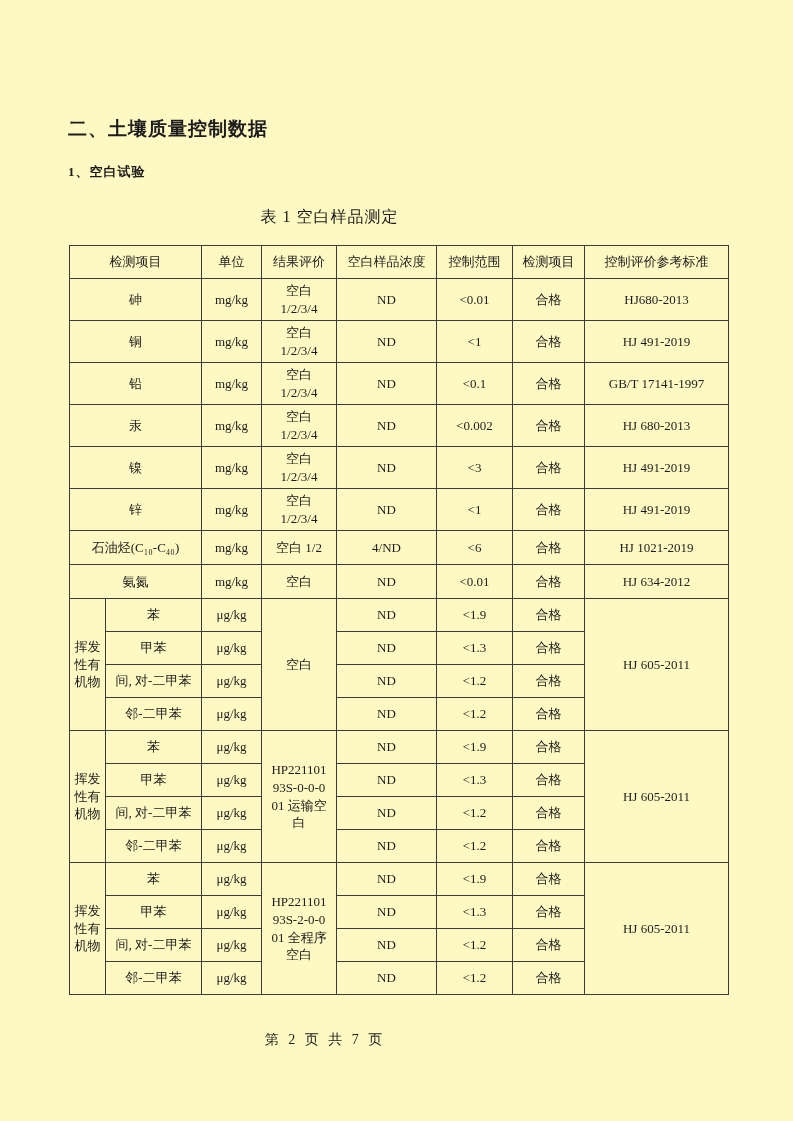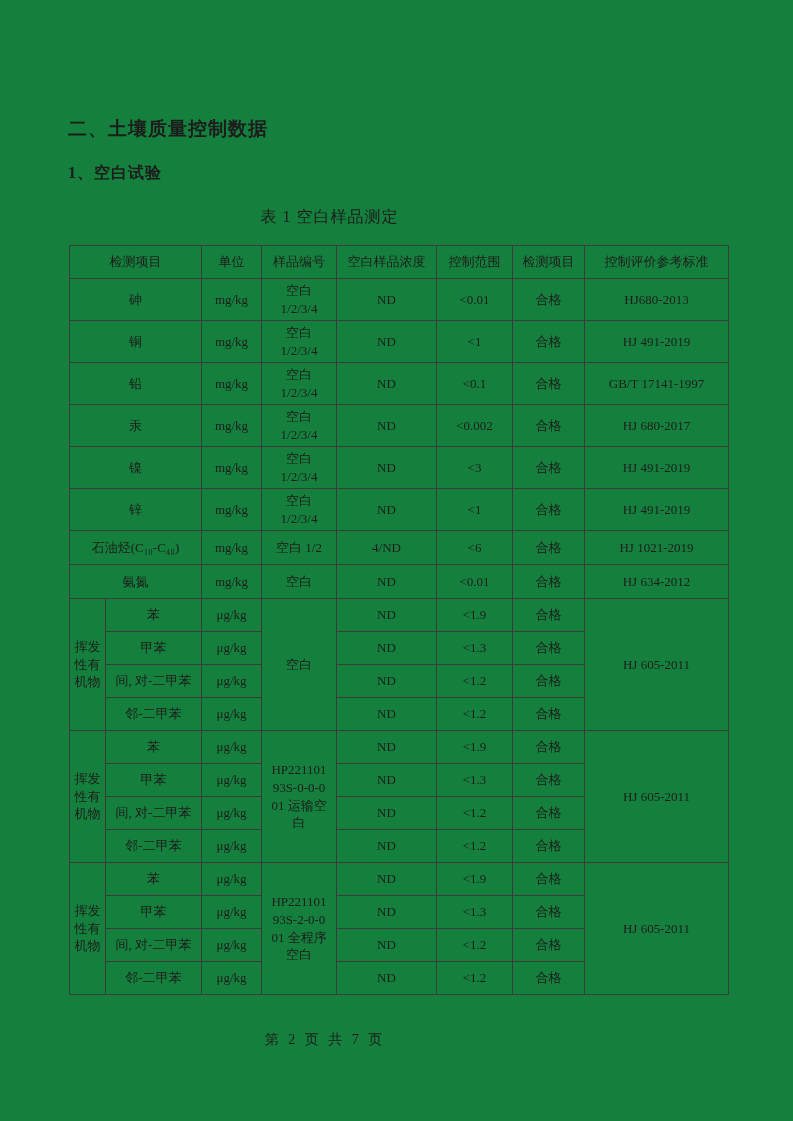--- a/index.html
+++ b/index.html
@@ -2,29 +2,29 @@
 <html><head>
 <meta charset="utf-8">
 <style>
   html, body { margin: 0; padding: 0; }
   body {
     width: 793px; height: 1121px;
     background: #ffffff;
     font-family: "Liberation Serif", "DejaVu Serif", serif;
     color: #1c1c1c;
   }
-  .page { position: relative; width: 793px; height: 1121px; background: #15803d; overflow: hidden; }
+  .page { position: relative; width: 793px; height: 1121px; background: #fef9c3; overflow: hidden; }
 
   .heading1 {
     position: absolute; left: 68px; top: 116px;
     font-size: 19px; font-weight: bold; letter-spacing: 1px;
   }
   .heading2 {
     position: absolute; left: 68px; top: 163px;
-    font-size: 16px; font-weight: bold; letter-spacing: 1px;
+    font-size: 13px; font-weight: bold; letter-spacing: 1px;
   }
   .table-title {
     position: absolute; left: 0; top: 207px; width: 659px;
     text-align: center; font-size: 16px; letter-spacing: 1px;
   }
 
   table.qc {
     position: absolute; left: 69px; top: 245px;
     width: 659px; border-collapse: collapse; table-layout: fixed;
   }
@@ -65,21 +65,21 @@
         <col style="width:75px">
       <col style="width:100px">
         <col style="width:76px">
         <col style="width:72px">
         <col style="width:144px">
     </colgroup>
     <thead>
       <tr>
         <th colspan="2">检测项目</th>
         <th>单位</th>
-        <th>样品编号</th>
+        <th>结果评价</th>
         <th>空白样品浓度</th>
         <th>控制范围</th>
         <th>检测项目</th>
         <th>控制评价参考标准</th>
       </tr>
     </thead>
     <tbody id="table-body">
         <tr class="row-two-line">
           <td colspan="2">砷</td>
           <td>mg/kg</td>
@@ -111,21 +111,21 @@
           <td>GB/T 17141-1997</td>
         </tr>
         <tr class="row-two-line">
           <td colspan="2">汞</td>
           <td>mg/kg</td>
           <td class="prewrap">空白
 1/2/3/4</td>
           <td>ND</td>
           <td>&lt;0.002</td>
           <td>合格</td>
-          <td>HJ 680-2017</td>
+          <td>HJ 680-2013</td>
         </tr>
         <tr class="row-two-line">
           <td colspan="2">镍</td>
           <td>mg/kg</td>
           <td class="prewrap">空白
 1/2/3/4</td>
           <td>ND</td>
           <td>&lt;3</td>
           <td>合格</td>
           <td>HJ 491-2019</td>

